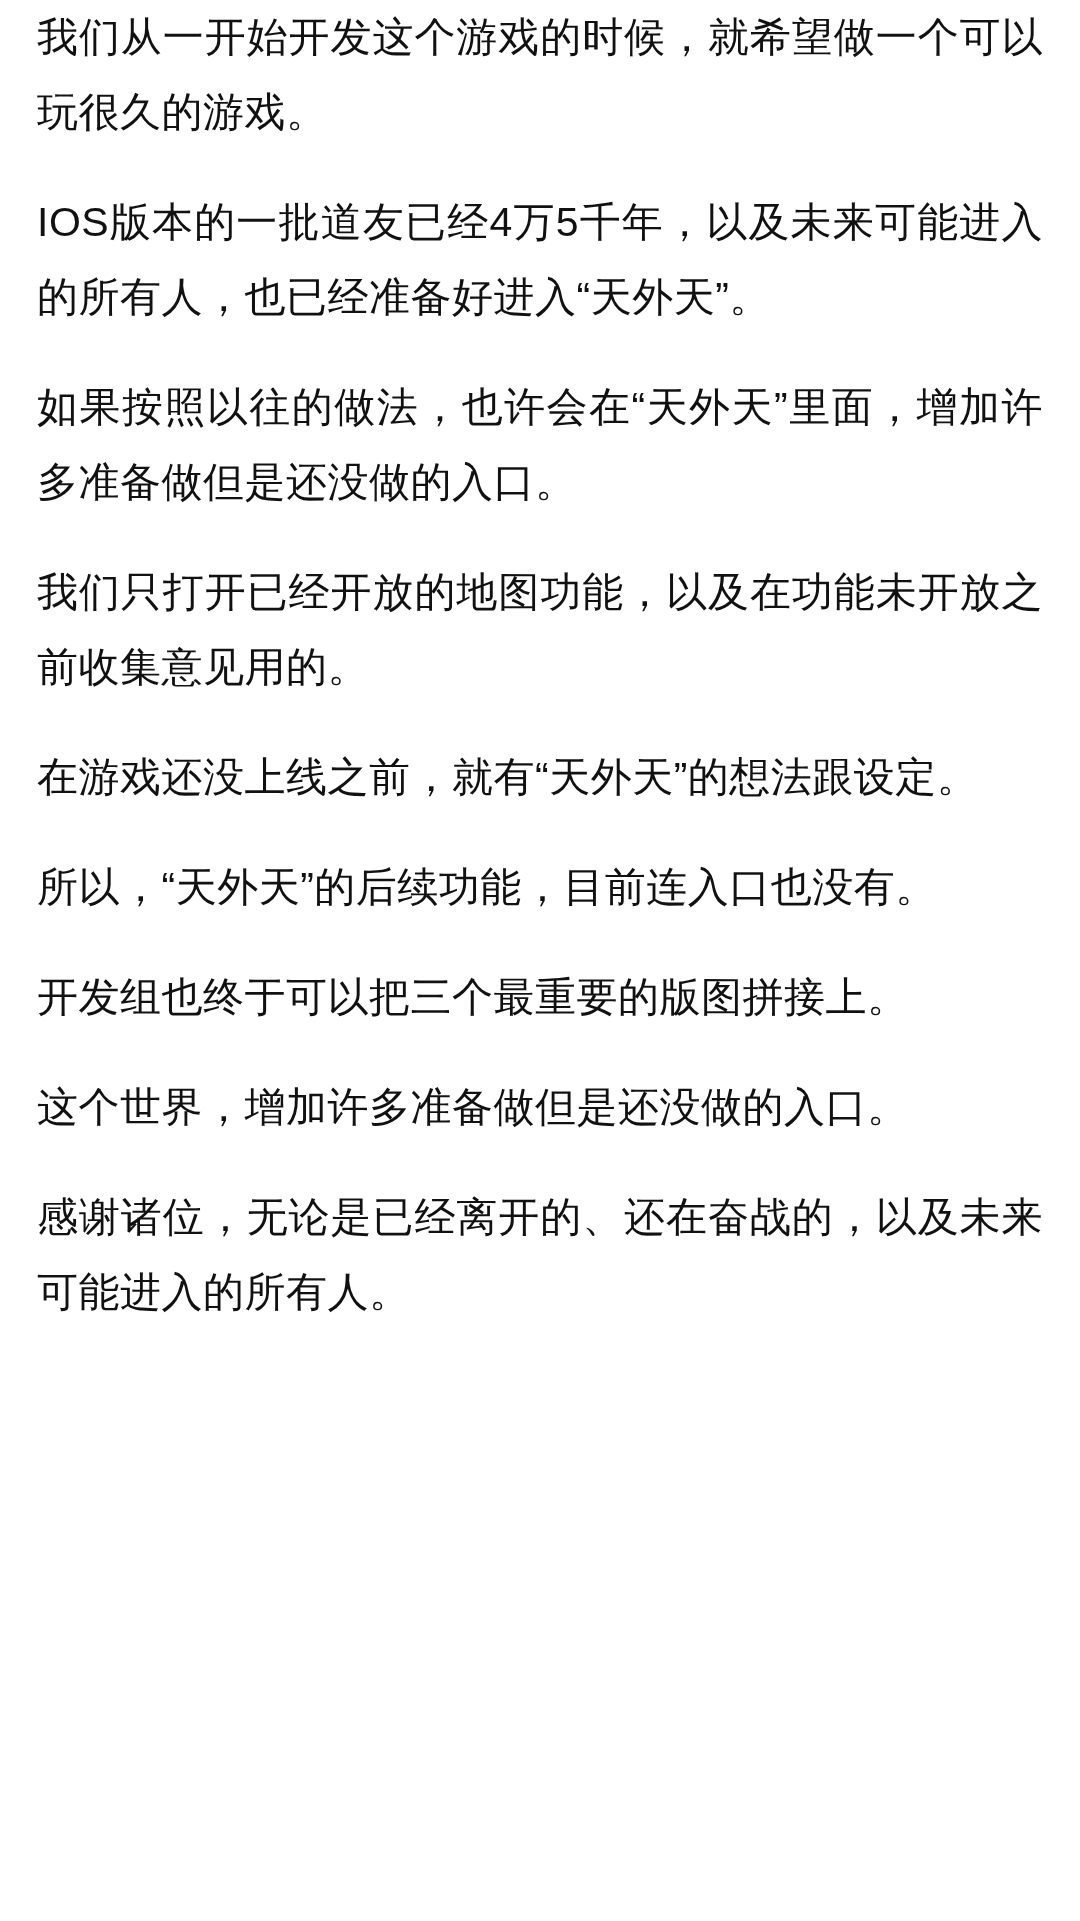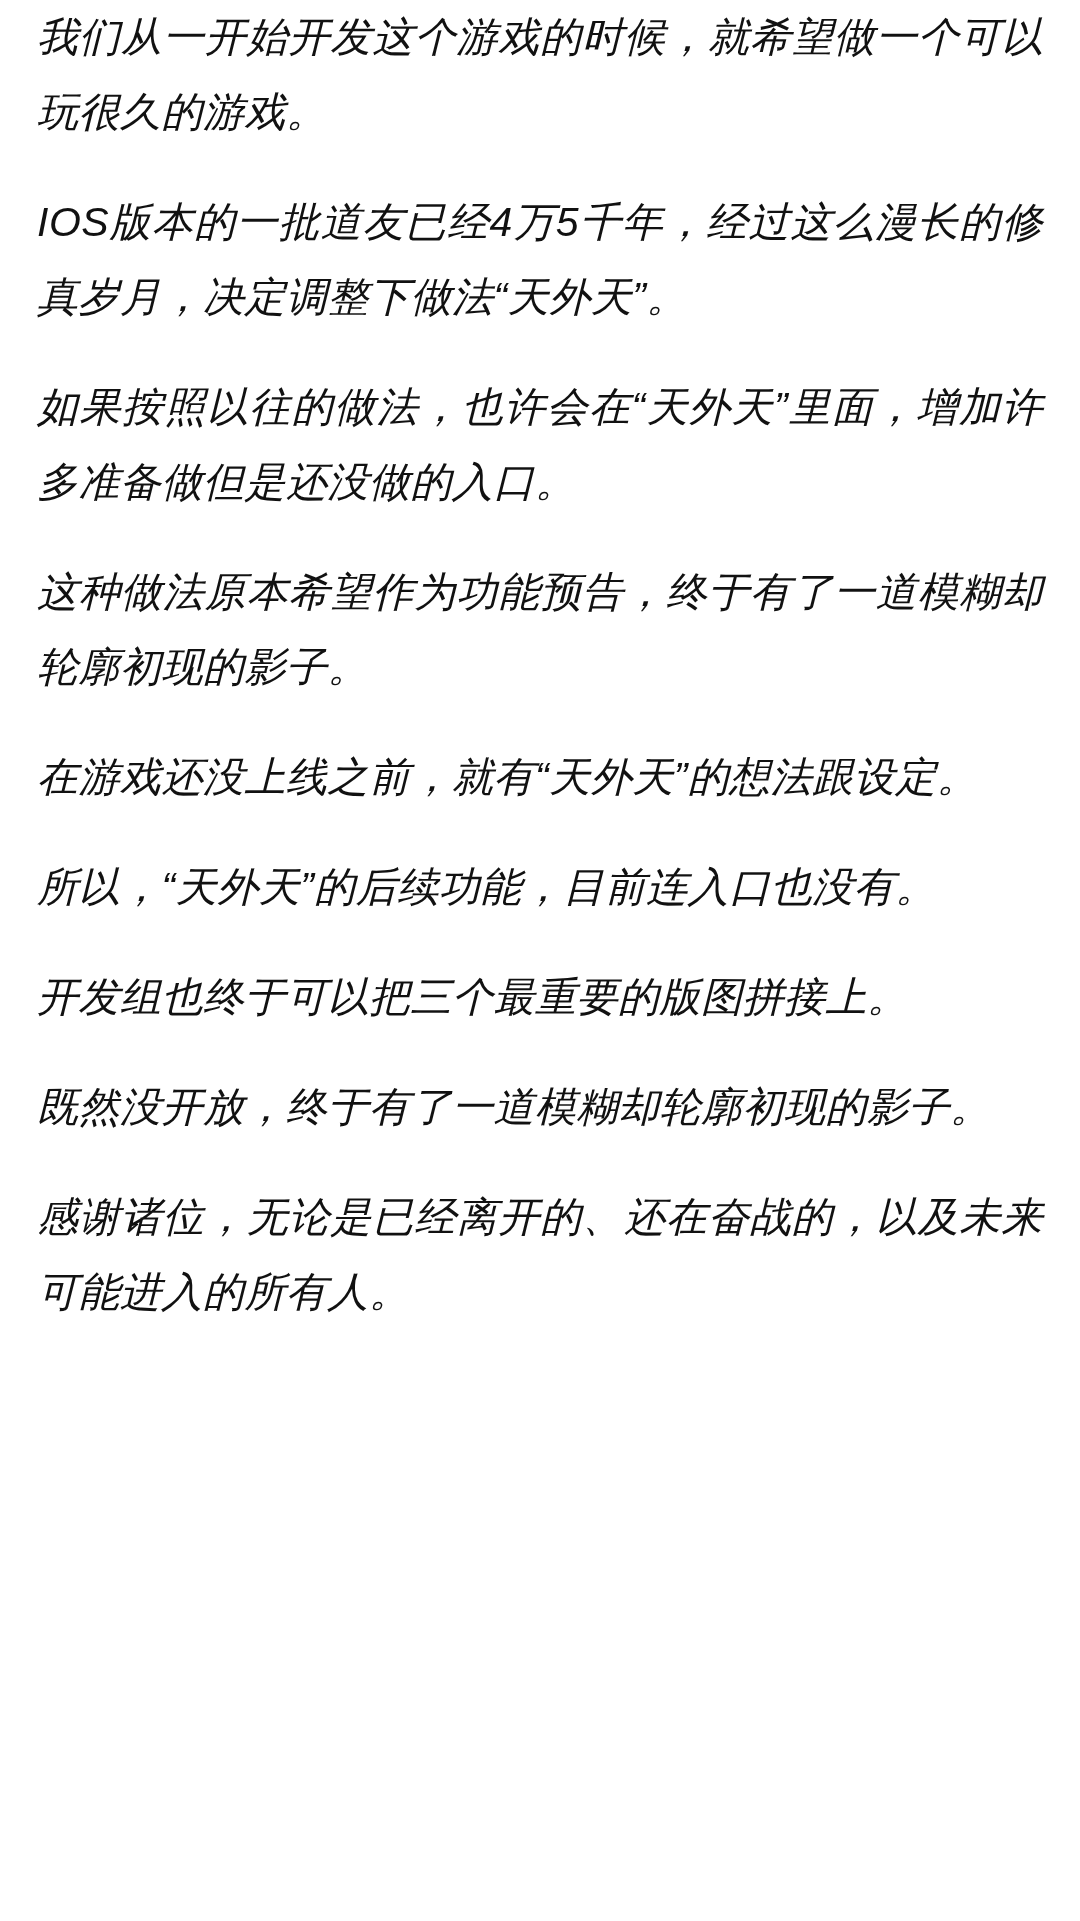--- a/index.html
+++ b/index.html
@@ -17,35 +17,34 @@
     box-sizing: border-box;
     width: 1080px;
     padding: 0 37px;
     color: #111111;
     font-size: 41px;
     line-height: 75px;
     text-align: justify;
     text-justify: inter-ideograph;
     letter-spacing: 0.5px;
     word-break: break-all;
-    font-style: italic;
   }
   .article p {
     margin: 0 0 35px 0;
   }
   .article p:last-child {
     margin-bottom: 0;
   }
 </style>
 </head>
 <body>
 
 <main class="article">
   <p>我们从一开始开发这个游戏的时候，就希望做一个可以玩很久的游戏。</p>
-  <p>IOS版本的一批道友已经4万5千年，经过这么漫长的修真岁月，决定调整下做法“天外天”。</p>
+  <p>IOS版本的一批道友已经4万5千年，以及未来可能进入的所有人，也已经准备好进入“天外天”。</p>
   <p>如果按照以往的做法，也许会在“天外天”里面，增加许多准备做但是还没做的入口。</p>
-  <p>这种做法原本希望作为功能预告，终于有了一道模糊却轮廓初现的影子。</p>
+  <p>我们只打开已经开放的地图功能，以及在功能未开放之前收集意见用的。</p>
   <p>在游戏还没上线之前，就有“天外天”的想法跟设定。</p>
   <p>所以，“天外天”的后续功能，目前连入口也没有。</p>
   <p>开发组也终于可以把三个最重要的版图拼接上。</p>
-  <p>既然没开放，终于有了一道模糊却轮廓初现的影子。</p>
+  <p>这个世界，增加许多准备做但是还没做的入口。</p>
   <p>感谢诸位，无论是已经离开的、还在奋战的，以及未来可能进入的所有人。</p>
 </main>
 
 </body></html>

